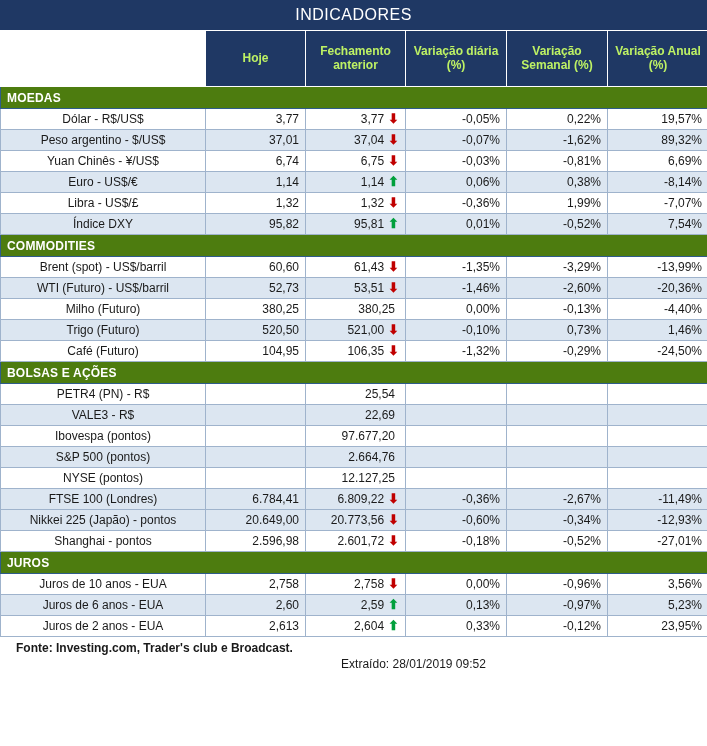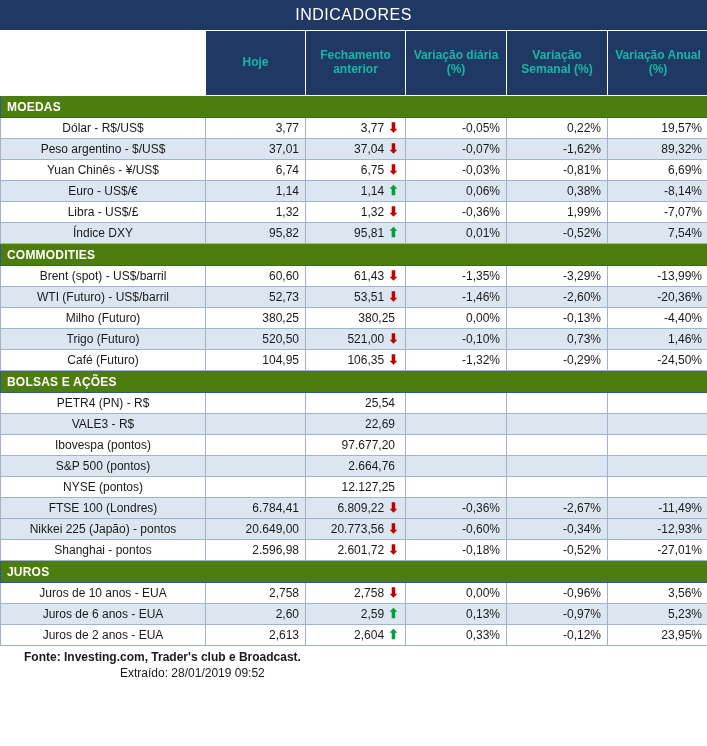--- a/index.html
+++ b/index.html
@@ -42,24 +42,24 @@
   }
 
   
   col.c-label{width:205px;}
   col.c-num{width:100px;}
   col.c-var{width:101px;}
 
   
   tr.head th{
     background:#1f3864;
-    color:#14b8a6;
+    color:#bef264;
     font-weight:bold;
     text-align:center;
-    height:65px;
+    height:56px;
     border:1px solid #ffffff;
     white-space:normal;
     line-height:1.15;
     font-size:12px;
   }
   tr.head th.blank{background:#ffffff;border:1px solid #ffffff;}
 
   
   tr.section td{
     background:#4d7c0f;
@@ -82,22 +82,22 @@
   
   .numwrap{display:flex;align-items:center;justify-content:flex-end;gap:4px;}
   .numwrap .v{flex:0 0 auto;}
   .numwrap .a{flex:0 0 16px;text-align:center;font-size:13px;line-height:1;}
 
   
   .footer{
     padding-top:4px;
     font-size:12px;
   }
-  .footer .src{font-weight:bold;padding-left:16px;margin-left:8px;}
-  .footer .extr{padding-left:120px;padding-top:2px;}
+  .footer .src{font-weight:bold;padding-left:16px;}
+  .footer .extr{padding-left:120px;padding-top:2px;text-align:center;}
 </style>
 </head>
 <body>
 
 <div class="sheet">
 
   <div class="title-bar">INDICADORES</div>
 
   <table class="grid">
     <colgroup>

